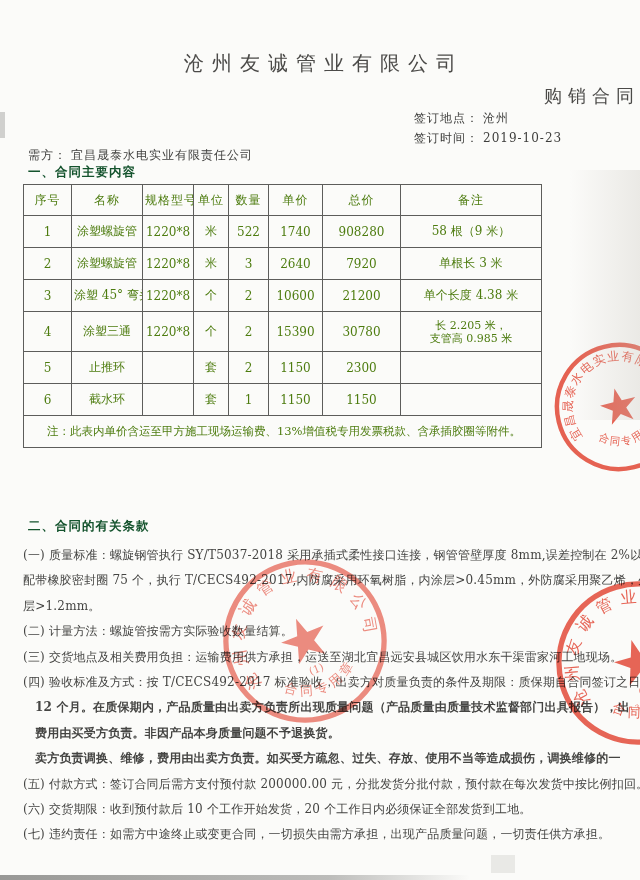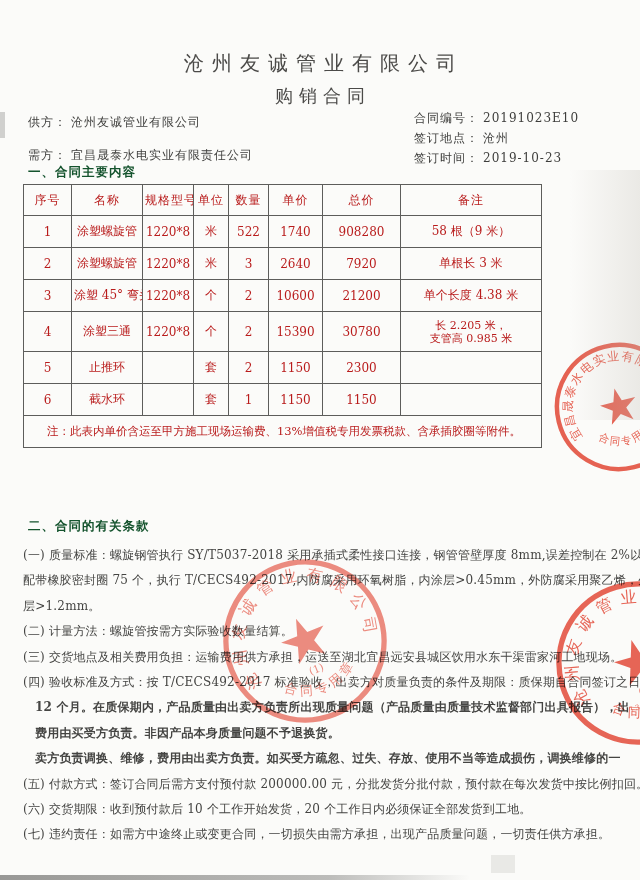--- a/index.html
+++ b/index.html
@@ -4,35 +4,35 @@
 <style>
   html,body{margin:0;padding:0;background:#e9e9e7;}
   .page{
     position:relative;width:640px;height:880px;margin:0 auto;
     background:#fbfbf9;overflow:hidden;
     font-family:"DejaVu Serif","Liberation Serif",serif;
     color:#3e3e3c;
   }
   .abs{position:absolute;}
   .doc-title{top:50px;left:0;right:0;text-align:center;font-size:20px;letter-spacing:8px;text-indent:8px;color:#4b4a48;}
-  .doc-subtitle{top:84px;left:0;right:0;text-align:center;font-size:18px;letter-spacing:6px;text-indent:6px;color:#4b4a48;}
+  .doc-subtitle{top:84px;left:0;right:0;text-align:right;font-size:18px;letter-spacing:6px;text-indent:6px;color:#4b4a48;}
   .meta-line{font-size:12px;letter-spacing:1px;white-space:nowrap;}
   .meta-line .val{margin-left:4px;}
   .supplier-row{left:28px;top:114px;}
   .buyer-row{left:28px;top:147px;}
   .meta-right{left:414px;top:108px;line-height:20px;}
   .sec-heading{font-size:12.5px;font-weight:600;letter-spacing:1px;color:#14532d;}
   .sec1-heading{left:28px;top:164px;}
   .sec2-heading{left:28px;top:518px;}
   .attachment-line{left:28px;top:490px;font-size:12px;letter-spacing:1px;color:#454543;}
 
   table.items{
     position:absolute;left:23px;top:184px;width:518px;
     border-collapse:collapse;table-layout:fixed;
-    font-size:12px;color:#b91c1c;text-align:center;padding-left:38px;
+    font-size:12px;color:#4d7c0f;text-align:center;padding-left:38px;
   }
   table.items td,table.items th{
     border:1px solid #5d5d5b;font-weight:normal;padding:0 2px;
     overflow:hidden;white-space:nowrap;
   }
   table.items th{height:30px;letter-spacing:1px;}
   tr.r{height:32px;}
   tr.r4{height:40px;}
   tr.total-row{height:32px;}
   tr.note-row{height:32px;}
@@ -57,31 +57,25 @@
   .artifact-gray-box{left:491px;top:855px;width:24px;height:18px;background:#e9e9e6;}
 </style>
 </head>
 <body>
 
 <div class="page">
 
   <div class="abs doc-title">沧州友诚管业有限公司</div>
   <div class="abs doc-subtitle">购销合同</div>
 
-  <div class="abs meta-line supplier-row">
-    <span>供方：</span><span class="val">沧州友诚管业有限公司</span>
-  </div>
   <div class="abs meta-line buyer-row">
     <span>需方：</span><span class="val">宜昌晟泰水电实业有限责任公司</span>
   </div>
 
   <div class="abs meta-right">
-    <div class="meta-line">
-      <span>合同编号：</span><span class="val">20191023E10</span>
-    </div>
     <div class="meta-line">
       <span>签订地点：</span><span class="val">沧州</span>
     </div>
     <div class="meta-line">
       <span>签订时间：</span><span class="val">2019-10-23</span>
     </div>
   </div>
 
   <div class="abs sec-heading sec1-heading">一、合同主要内容</div>
 

